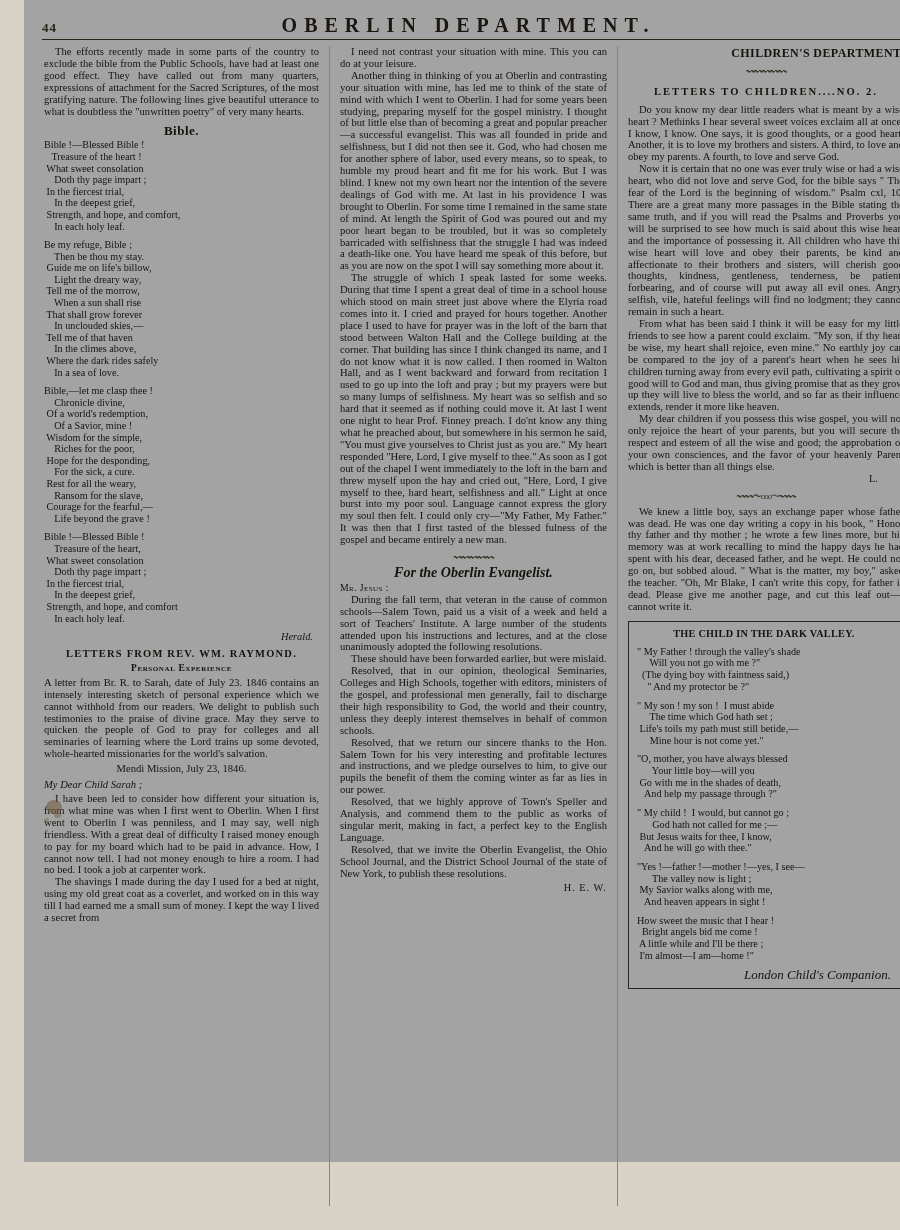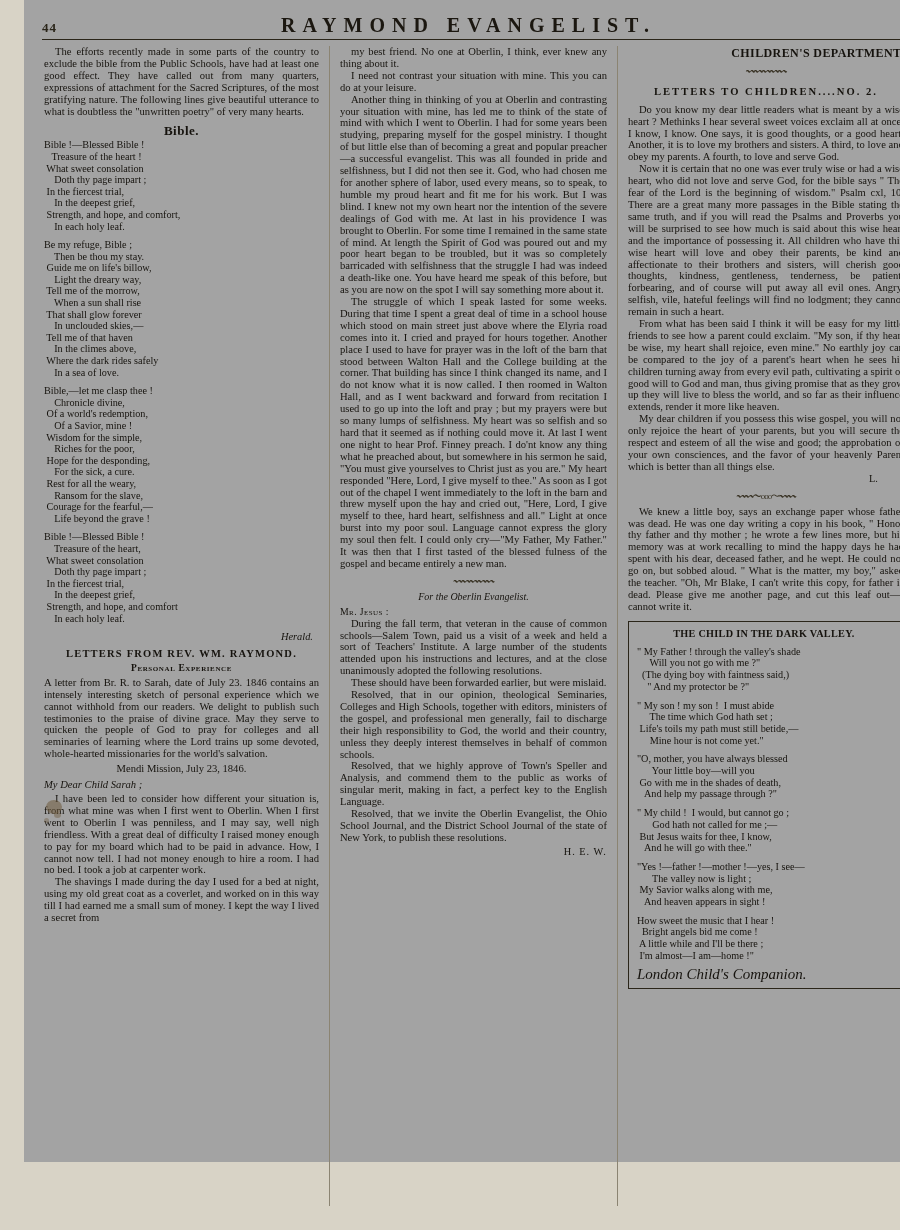--- a/index.html
+++ b/index.html
@@ -17,46 +17,46 @@
   p{margin:0;text-indent:11px;}
   p.noind{text-indent:0;}
   h2.sec{font-size:13px;font-weight:bold;text-align:center;margin:8px 0 2px 0;letter-spacing:0.5px;}
   h3.sub{font-size:10.5px;font-weight:bold;text-align:center;margin:5px 0 3px 0;letter-spacing:1.2px;}
   h3.subsm{font-size:9.5px;font-weight:bold;text-align:center;margin:3px 0 2px 0;letter-spacing:0.6px;}
   .verse{font-size:10.2px;line-height:11.6px;text-align:left;}
   .verse div{white-space:pre;}
   .stanza{margin-bottom:7px;}
   .sig{text-align:right;font-style:italic;font-size:10.4px;margin-top:3px;padding-right:6px;}
   .ornament{text-align:center;font-size:9px;letter-spacing:-1px;color:#3a3426;margin:6px 0 3px 0;}
-  .center-small{text-align:center;font-size:10px;font-style:italic;margin:2px 0 3px 0;}
+  .center-small{text-align:center;font-size:14px;font-style:italic;margin:2px 0 3px 0;font-weight:bold;}
   .salut{font-style:italic;margin:4px 0 2px 0;text-indent:0;}
   .smallcaps{font-variant:small-caps;}
   .mr-editor{text-indent:0;margin-top:2px;font-size:9.8px;letter-spacing:0.4px;}
   .right-sig{text-align:right;font-size:10.3px;letter-spacing:1px;margin-top:2px;}
   .boxed{border:1.2px solid #2a2519;padding:5px 12px 8px 8px;margin-top:8px;}
   .boxed h4{font-size:10.2px;font-weight:bold;text-align:center;margin:1px 0 6px 0;letter-spacing:0.3px;}
   .poem{font-size:10.2px;line-height:11.7px;text-align:left;}
   .poem div{white-space:pre;}
   .poem .st{margin-bottom:7px;}
-  .poem-credit{text-align:left;font-style:italic;font-size:15px;margin-top:5px;}
+  .poem-credit{text-align:right;font-style:italic;font-size:13px;margin-top:5px;}
   .dept-title{font-size:12px;font-weight:bold;text-align:right;letter-spacing:0.4px;margin:2px 0 0 0;}
   .letters-head{font-size:10.6px;font-weight:bold;text-align:center;letter-spacing:2px;margin:8px 0 6px 0;}
   .initial-sig{text-align:right;font-size:10.4px;padding-right:26px;}
   .blob{position:absolute;left:22px;top:800px;width:16px;height:14px;border-radius:50%;background:#6f5b3e;opacity:.55;}
   .blob2{position:absolute;left:30px;top:812px;width:7px;height:6px;border-radius:50%;background:#6f5b3e;opacity:.45;}
   .blob3{position:absolute;left:20px;top:818px;width:5px;height:5px;border-radius:50%;background:#6f5b3e;opacity:.4;}
 </style>
 </head>
 <body>
 
 <div class="page">
 
   <div class="masthead">
     <span class="folio">44</span>
-    <span class="mast-title">RAYMOND EVANGELIST.</span>
+    <span class="mast-title">OBERLIN DEPARTMENT.</span>
     <span class="mast-right"></span>
   </div>
 
   <div class="cols">
 
     <div class="col c1">
       <p>The efforts recently made in some parts of the country to exclude the bible from the Public Schools, have had at least one good effect. They have called out from many quarters, expressions of attachment for the Sacred Scriptures, of the most gratifying nature. The following lines give beautiful utterance to what is doubtless the "unwritten poetry" of very many hearts.</p>
 
       <h2 class="sec">Bible.</h2>
 
@@ -68,21 +68,21 @@
  In the fiercest trial,
     In the deepest grief,
  Strength, and hope, and comfort,
     In each holy leaf.</div>
         <div class="stanza">Be my refuge, Bible ;
     Then be thou my stay.
  Guide me on life's billow,
     Light the dreary way,
  Tell me of the morrow,
     When a sun shall rise
- That shall glow forever
+ That shall grow forever
     In unclouded skies,—
  Tell me of that haven
     In the climes above,
  Where the dark rides safely
     In a sea of love.</div>
         <div class="stanza">Bible,—let me clasp thee !
     Chronicle divine,
  Of a world's redemption,
     Of a Savior, mine !
  Wisdom for the simple,
@@ -108,32 +108,32 @@
       <h3 class="subsm smallcaps">Personal Experience</h3>
 
       <p class="noind">A letter from Br. R. to Sarah, date of July 23. 1846 contains an intensely interesting sketch of personal experience which we cannot withhold from our readers. We delight to publish such testimonies to the praise of divine grace.   May they serve to quicken the people of God to pray for colleges and all seminaries of learning where the Lord trains up some devoted, whole-hearted missionaries for the world's salvation.</p>
       <p class="noind" style="text-align:center;margin-top:3px;">Mendi Mission, July 23, 1846.</p>
       <p class="salut">My Dear Child Sarah ;</p>
       <p>I have been led to consider how different your situation is, from what mine was when I first went to Oberlin.   When I first went to Oberlin I was penniless, and I may say, well nigh friendless.   With a great deal of difficulty I raised money enough to pay for my board which had to be paid in advance.   How, I cannot now tell.   I had not money enough to hire a room.   I had no bed.   I took a job at carpenter work.</p>
       <p>The shavings I made during the day I used for a bed at night, using my old great coat as a coverlet, and worked on in this way till I had earned me a small sum of money.   I kept the way I lived a secret from</p>
     </div>
 
     <div class="col c2">
-      <p>my best friend.   No one at Oberlin, I think, ever knew any thing about it.</p>
       <p>I need not contrast your situation with mine.   This you can do at your leisure.</p>
       <p>Another thing in thinking of you at Oberlin and contrasting your situation with mine, has led me to think of the state of mind with which I went to Oberlin.   I had for some years been studying, preparing myself for the gospel ministry.   I thought of but little else than of becoming a great and popular preacher—a successful evangelist.   This was all founded in pride and selfishness, but I did not then see it.   God, who had chosen me for another sphere of labor, used every means, so to speak, to humble my proud heart and fit me for his work.   But I was blind.   I knew not my own heart nor the intention of the severe dealings of God with me.   At last in his providence I was brought to Oberlin.   For some time I remained in the same state of mind.   At length the Spirit of God was poured out and my poor heart began to be troubled, but it was so completely barricaded with selfishness that the struggle I had was indeed a death-like one. You have heard me speak of this before, but as you are now on the spot I will say something more about it.</p>
       <p>The struggle of which I speak lasted for some weeks. During that time I spent a great deal of time in a school house which stood on main street just above where the Elyria road comes into it.   I cried and prayed for hours together.   Another place I used to have for prayer was in the loft of the barn that stood between Walton Hall and the College building at the corner.   That building has since I think changed its name, and I do not know what it is now called.   I then roomed in Walton Hall, and as I went backward and forward from recitation I used to go up into the loft and pray ; but my prayers were but so many lumps of selfishness.   My heart was so selfish  and so hard that it seemed as if nothing could move it.   At last I went one night to hear Prof. Finney preach.   I do'nt know any thing what he preached about, but somewhere in his sermon he said, "You must give yourselves to Christ just as you are."   My heart responded "Here, Lord, I give myself to thee."   As soon as I got out of the chapel I went immediately to the loft in the barn and threw myself upon the hay and cried out, "Here, Lord, I give myself to thee, hard heart, selfishness and all."   Light at once burst into my poor soul.   Language cannot express the glory my soul then felt.   I could only cry—"My Father, My Father."   It was then that I first tasted of the blessed fulness of the gospel and became entirely a new man.</p>
 
       <div class="ornament">〰〰〰〰〰</div>
       <div class="center-small">For the Oberlin Evangelist.</div>
 
       <p class="mr-editor smallcaps">Mr. Jesus :</p>
       <p>During the fall term, that veteran in the cause of common schools—Salem Town, paid us a visit of a week and held a sort of Teachers' Institute.   A large number of the students attended upon his instructions and lectures, and at the close unanimously adopted the following resolutions.</p>
       <p>These should have been forwarded earlier, but were mislaid.</p>
       <p>Resolved, that in our opinion, theological Seminaries, Colleges and High Schools, together with editors, ministers of the gospel, and professional men generally, fail to discharge their high responsibility to God, the world and their country, unless they deeply interest themselves in behalf of common schools.</p>
+      <p>Resolved, that we return our sincere thanks to the Hon. Salem Town for his very interesting and profitable lectures and instructions, and we pledge ourselves to him, to give our pupils the benefit of them the coming winter as far as lies in our power.</p>
       <p>Resolved, that we highly approve of Town's Speller and Analysis, and commend them to the public as works of singular merit, making in fact, a perfect key to the English Language.</p>
       <p>Resolved, that we invite the Oberlin Evangelist, the Ohio School Journal, and the District School Journal of the state of New York, to publish these resolutions.</p>
       <div class="right-sig">H. E. W.</div>
     </div>
 
     <div class="col c3">
       <h2 class="dept-title">CHILDREN'S DEPARTMENT.</h2>
       <div class="ornament">〰〰〰〰〰</div>
       <h3 class="letters-head">LETTERS TO CHILDREN....NO. 2.</h3>
 

